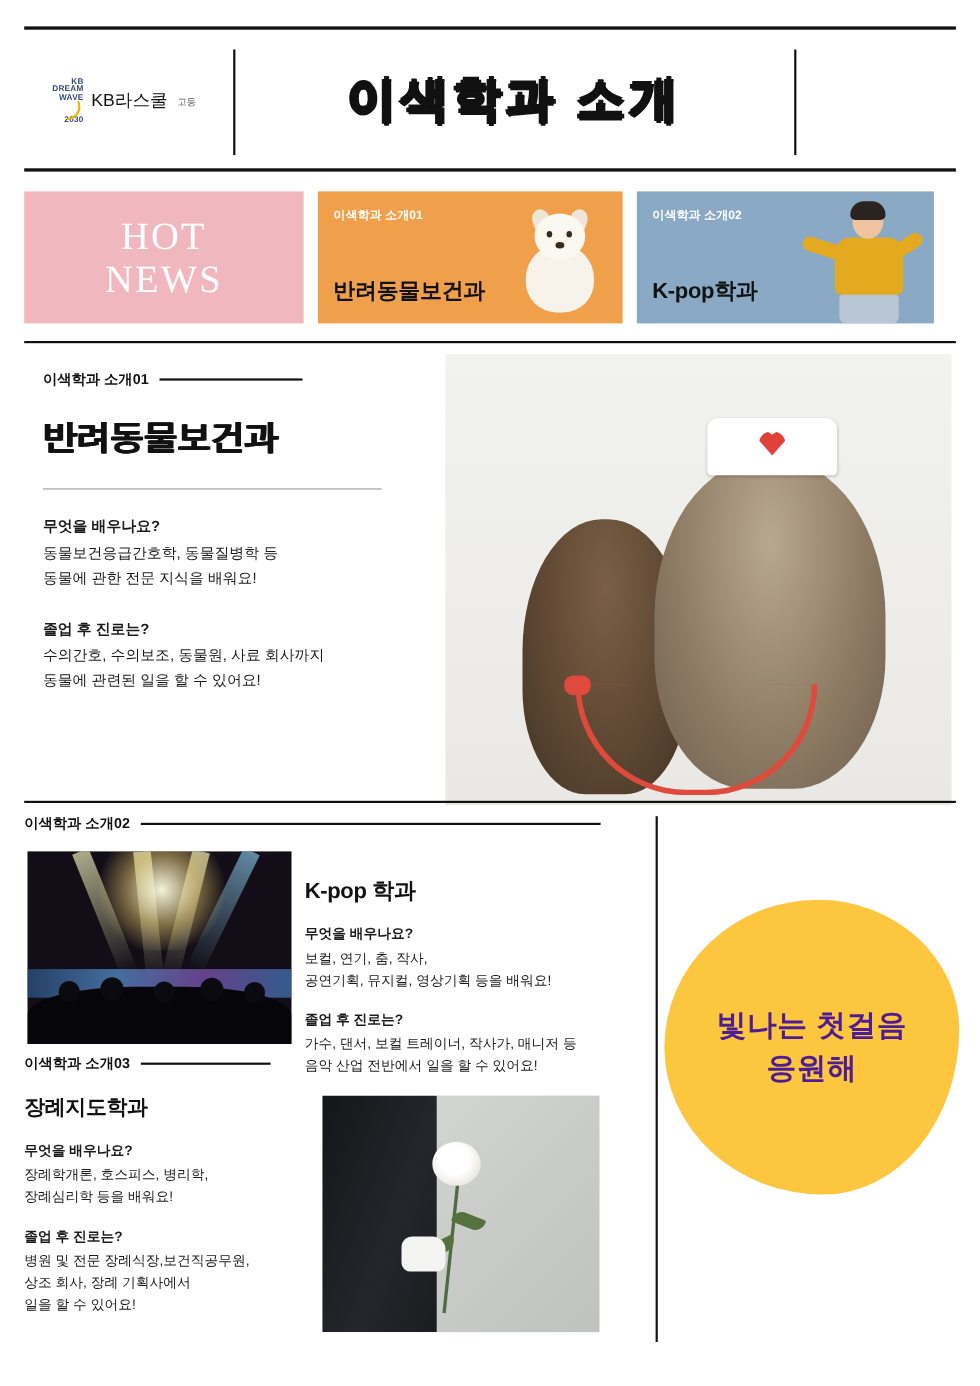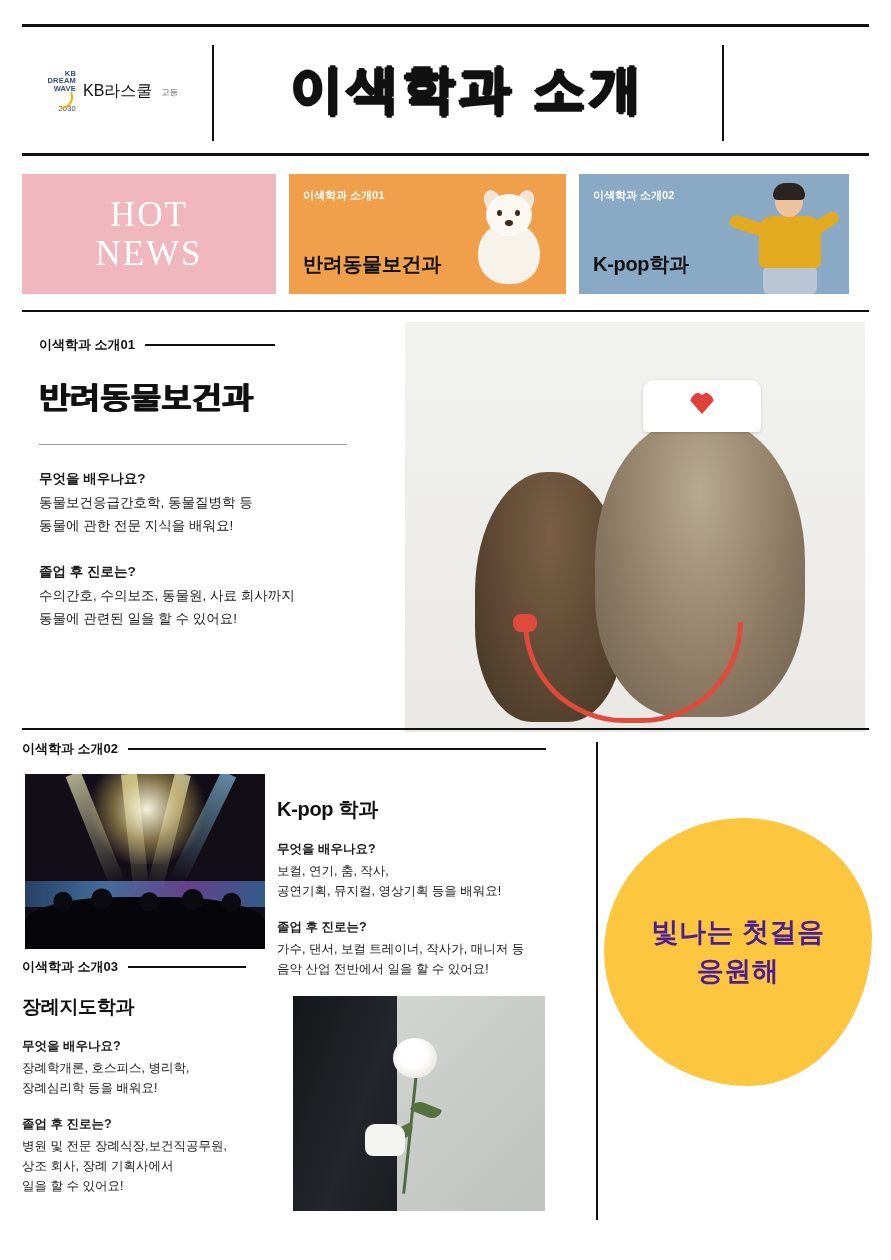--- a/index.html
+++ b/index.html
@@ -53,21 +53,21 @@
     justify-content: center;
     line-height: 1.02;
     color: #2f3e6e;
     font-size: 7.2px;
     font-weight: 700;
     letter-spacing: .2px;
     position: relative;
   }
   .kb-logo .kb-top { color: #3a4b7c; font-size: 7.5px; font-weight: 800; }
   .kb-logo .kb-mid { color: #3a4b7c; font-size: 7.5px; font-weight: 800; }
-  .kb-logo .kb-bot { color: #3a4b7c; font-size: 7.5px; font-weight: 400; margin-top: 12px; }
+  .kb-logo .kb-bot { color: #3a4b7c; font-size: 7.5px; font-weight: 700; margin-top: 12px; }
   .kb-logo .kb-swoosh {
     position: absolute;
     right: 2px;
     bottom: 3px;
     width: 13px;
     height: 13px;
     border-right: 2.2px solid #f2b200;
     border-bottom: 2.2px solid #f2b200;
     border-radius: 0 0 12px 0;
     transform: rotate(-12deg);
@@ -90,21 +90,21 @@
   .divider-right { left: 700px; }
   .masthead-title {
     position: absolute;
     left: 200px;
     top: 0;
     width: 492px;
     height: 100%;
     display: flex;
     align-items: center;
     justify-content: center;
-    font-size: 52px;
+    font-size: 44px;
     font-weight: 900;
     letter-spacing: 4px;
     color: #111111;
     text-shadow:
       2px 0 0 #111, -2px 0 0 #111, 0 2px 0 #111, 0 -2px 0 #111;
   }
 
   
   .strip {
     position: absolute;

